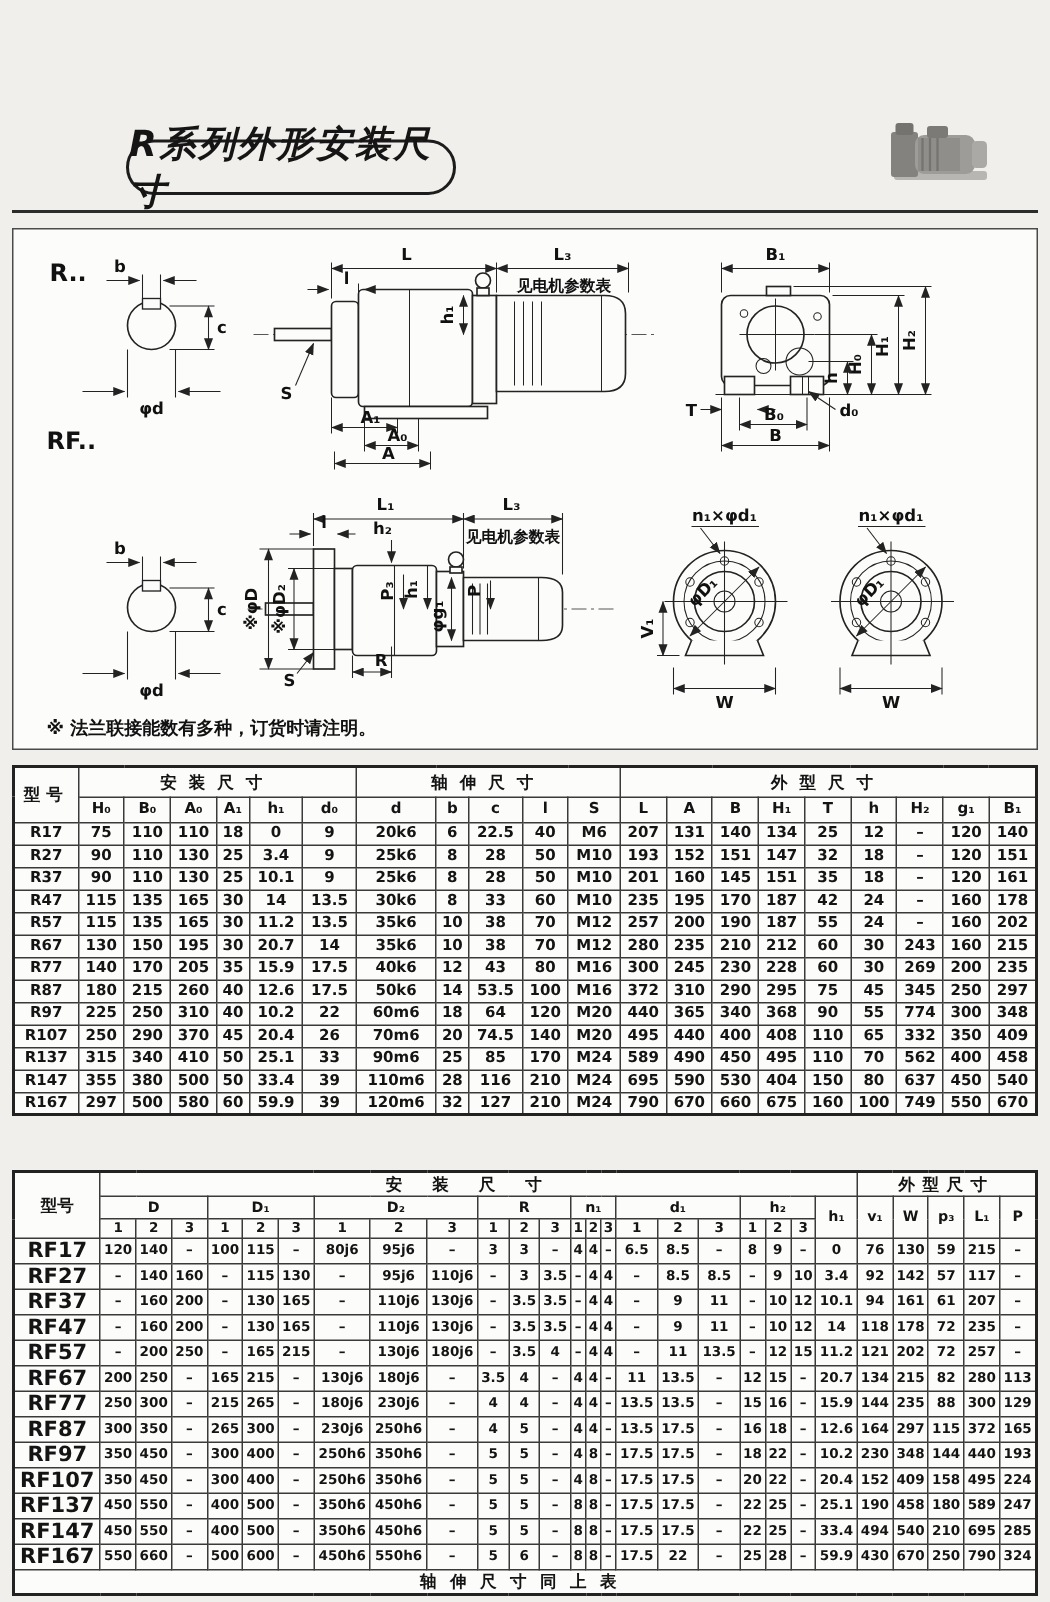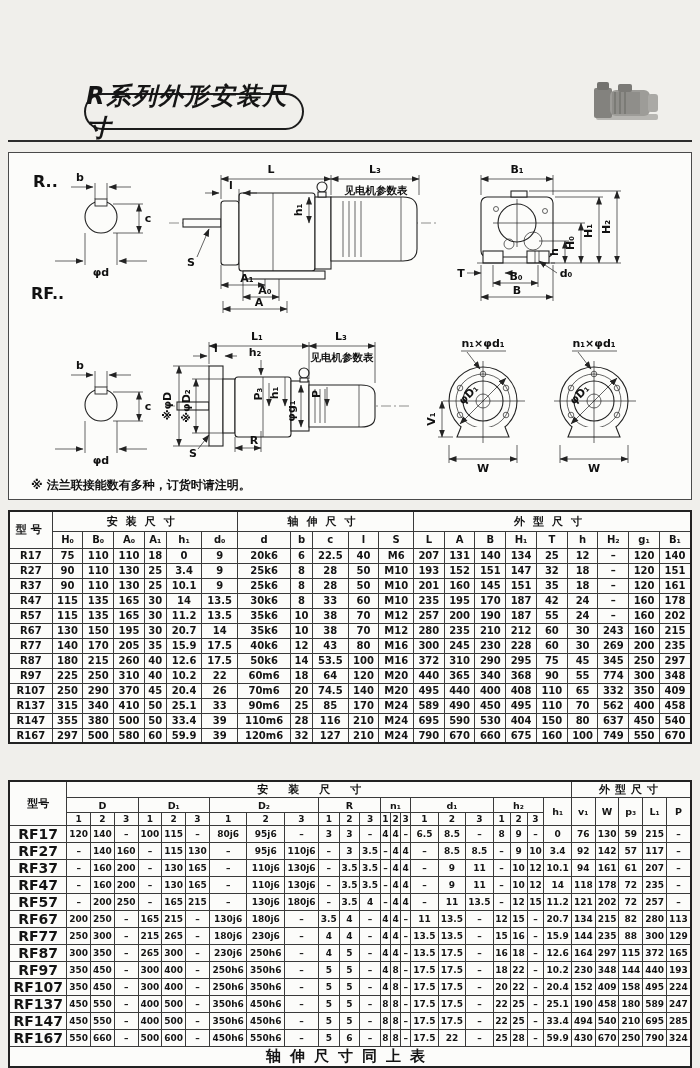--- a/index.html
+++ b/index.html
@@ -34,21 +34,21 @@
   #table1 th.ch{ font-size:10px; height:17px; letter-spacing:0; }
   #table1 td{ font-size:10px; height:15px; }
   #table1 td.model{ font-size:10px; }
   #table2 th.gh{ font-size:11px; height:14px; }
   #table2 th.gwide{ letter-spacing:20px; }
   #table2 th.gmed{ letter-spacing:5px; }
   #table2 th.sg{ font-size:9.5px; height:15px; }
   #table2 th.num{ font-size:9px; height:13px; }
   #table2 td{ font-size:9px; height:16px; }
   #table2 td.model{ font-size:14px; }
-  #table2 td.tfootnote{ font-size:15px; letter-spacing:9px; height:16px; border-left:2px solid #222; }
+  #table2 td.tfootnote{ font-size:11px; letter-spacing:9px; height:16px; border-left:2px solid #222; }
   
   .ol{ fill:#fcfcfa; stroke:#232323; stroke-width:1.1; }
   .thin{ fill:none; stroke:#232323; stroke-width:0.7; }
   .dim{ fill:none; stroke:#232323; stroke-width:0.7; }
   .cl{ fill:none; stroke:#444; stroke-width:0.6; stroke-dasharray:10 3 2 3; }
   text{ font-family:"DejaVu Sans","Liberation Sans",sans-serif; }
   .lbl{ font-size:11px; font-weight:bold; fill:#111; text-anchor:middle; }
   .big{ font-size:16px; font-weight:bold; fill:#111; }
   .cn{ font-size:10.5px; font-weight:bold; fill:#111; text-anchor:middle; }
   .note{ font-size:12px; font-weight:bold; fill:#111; }

